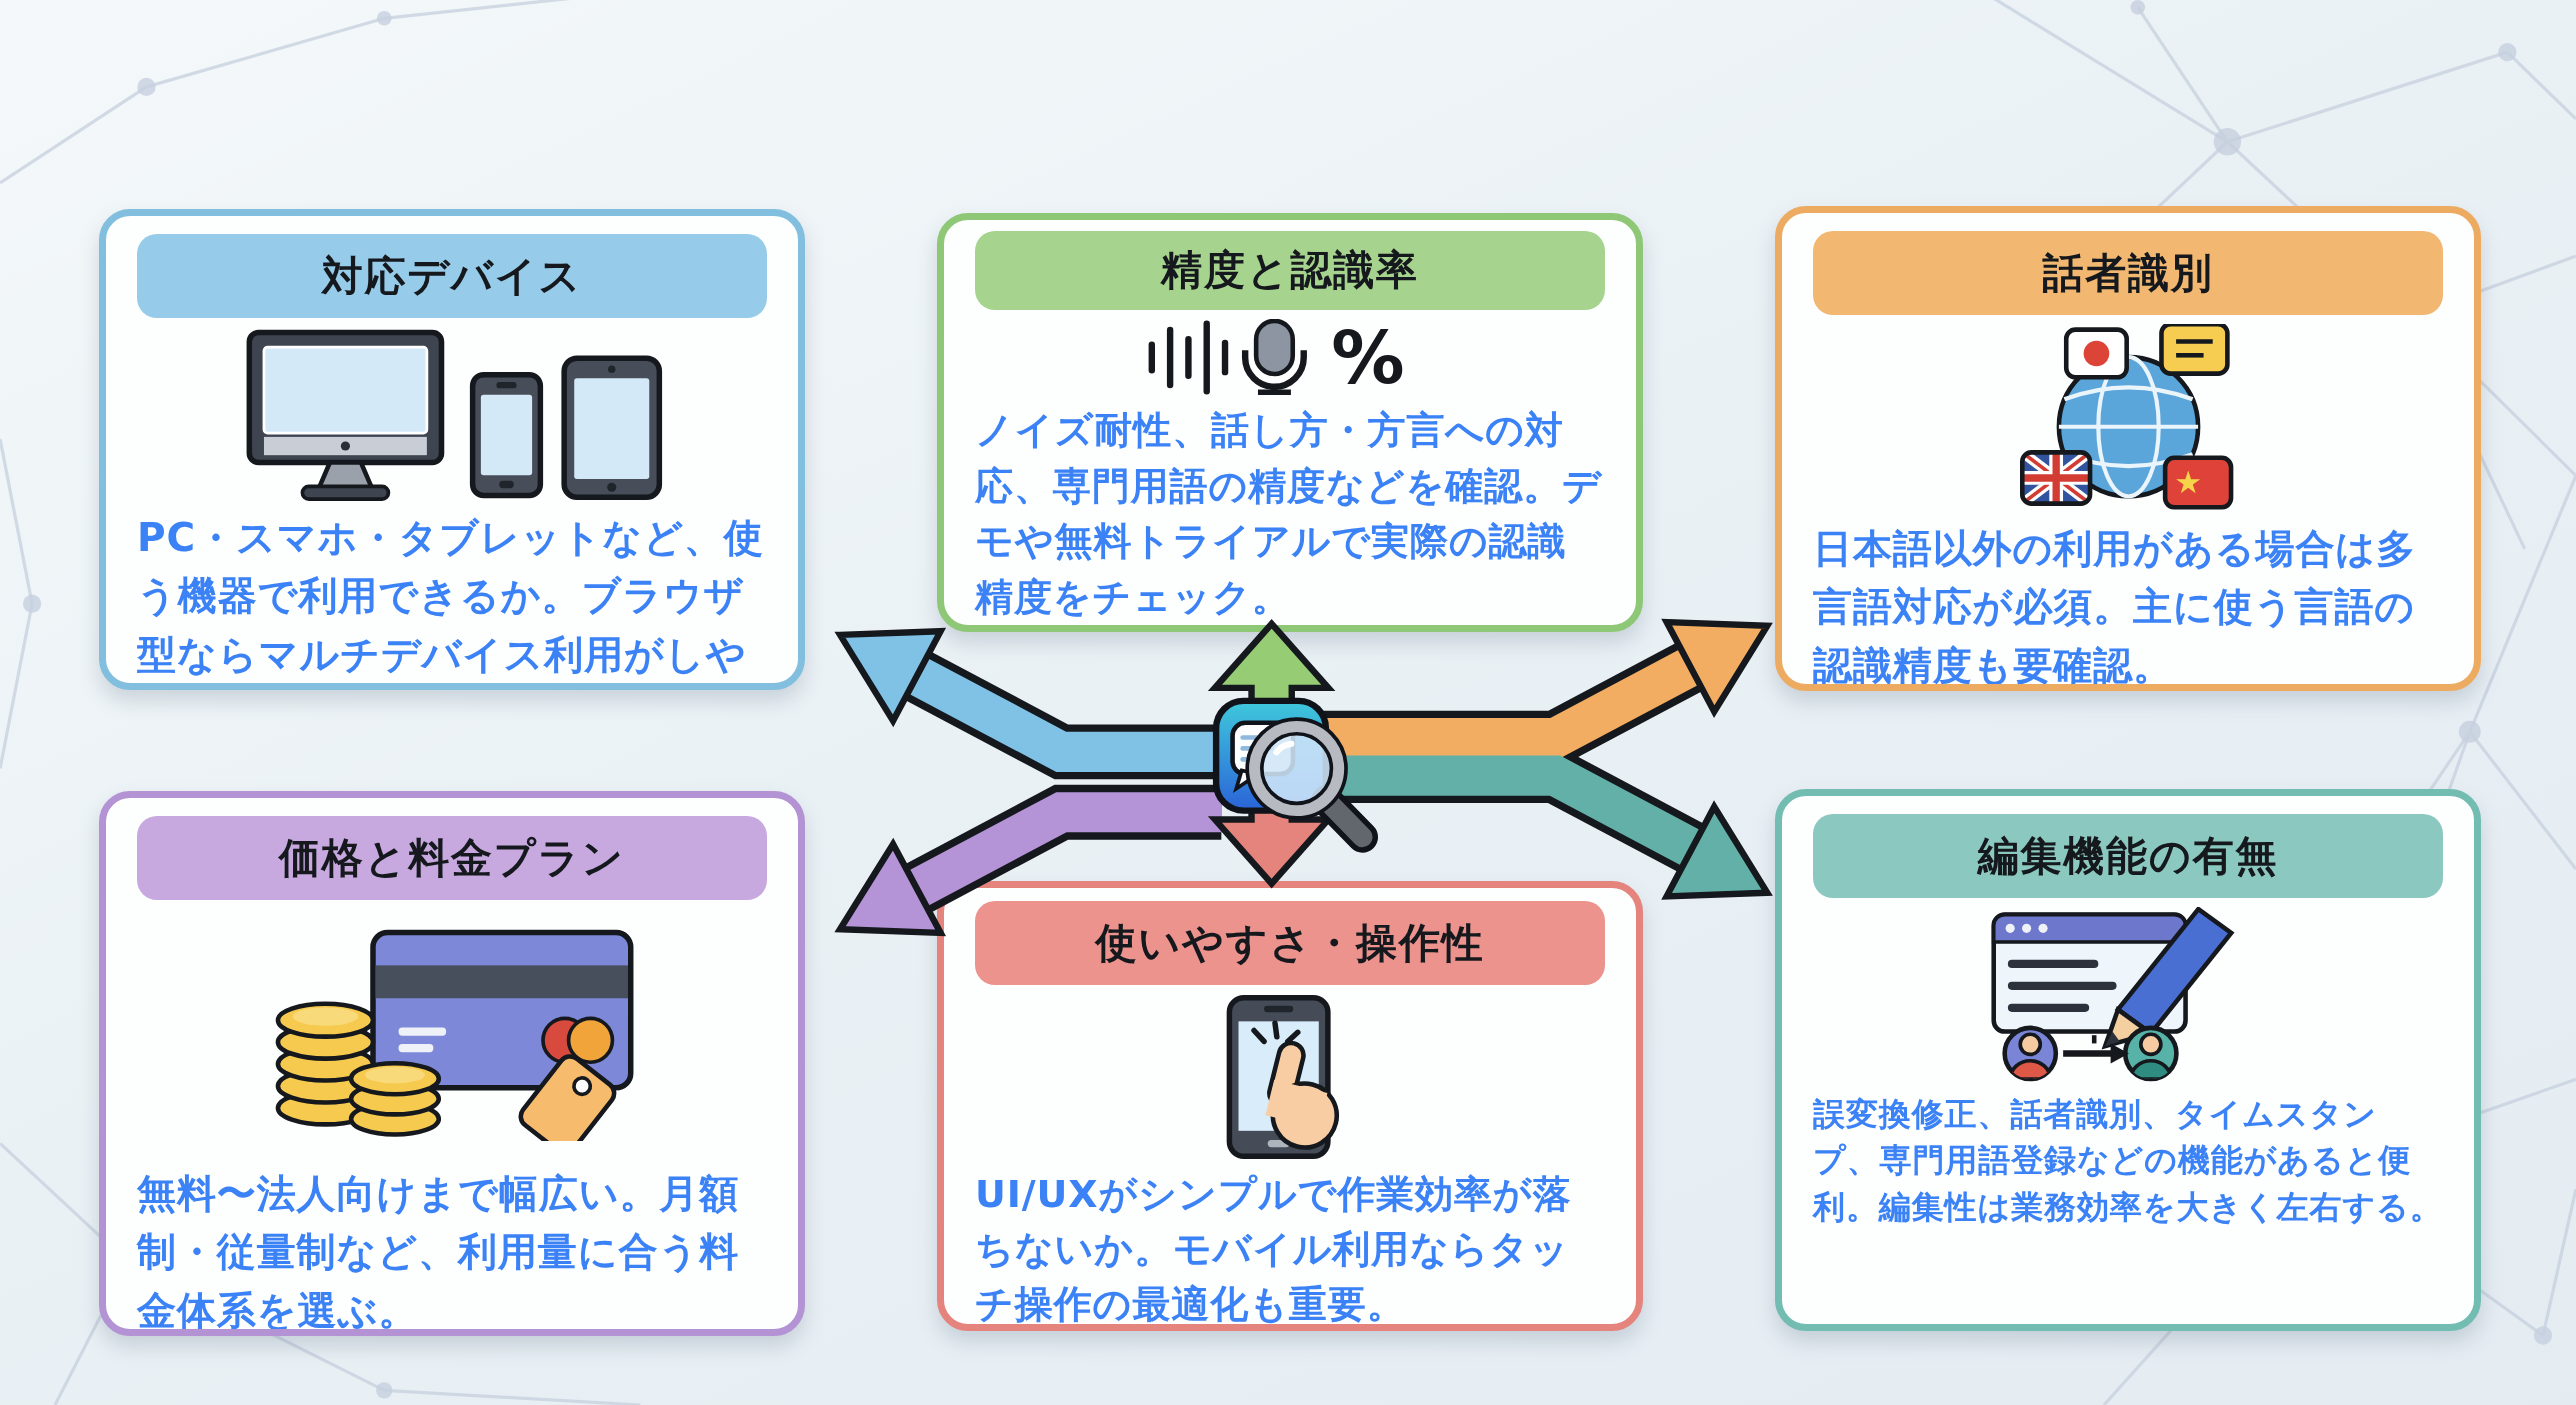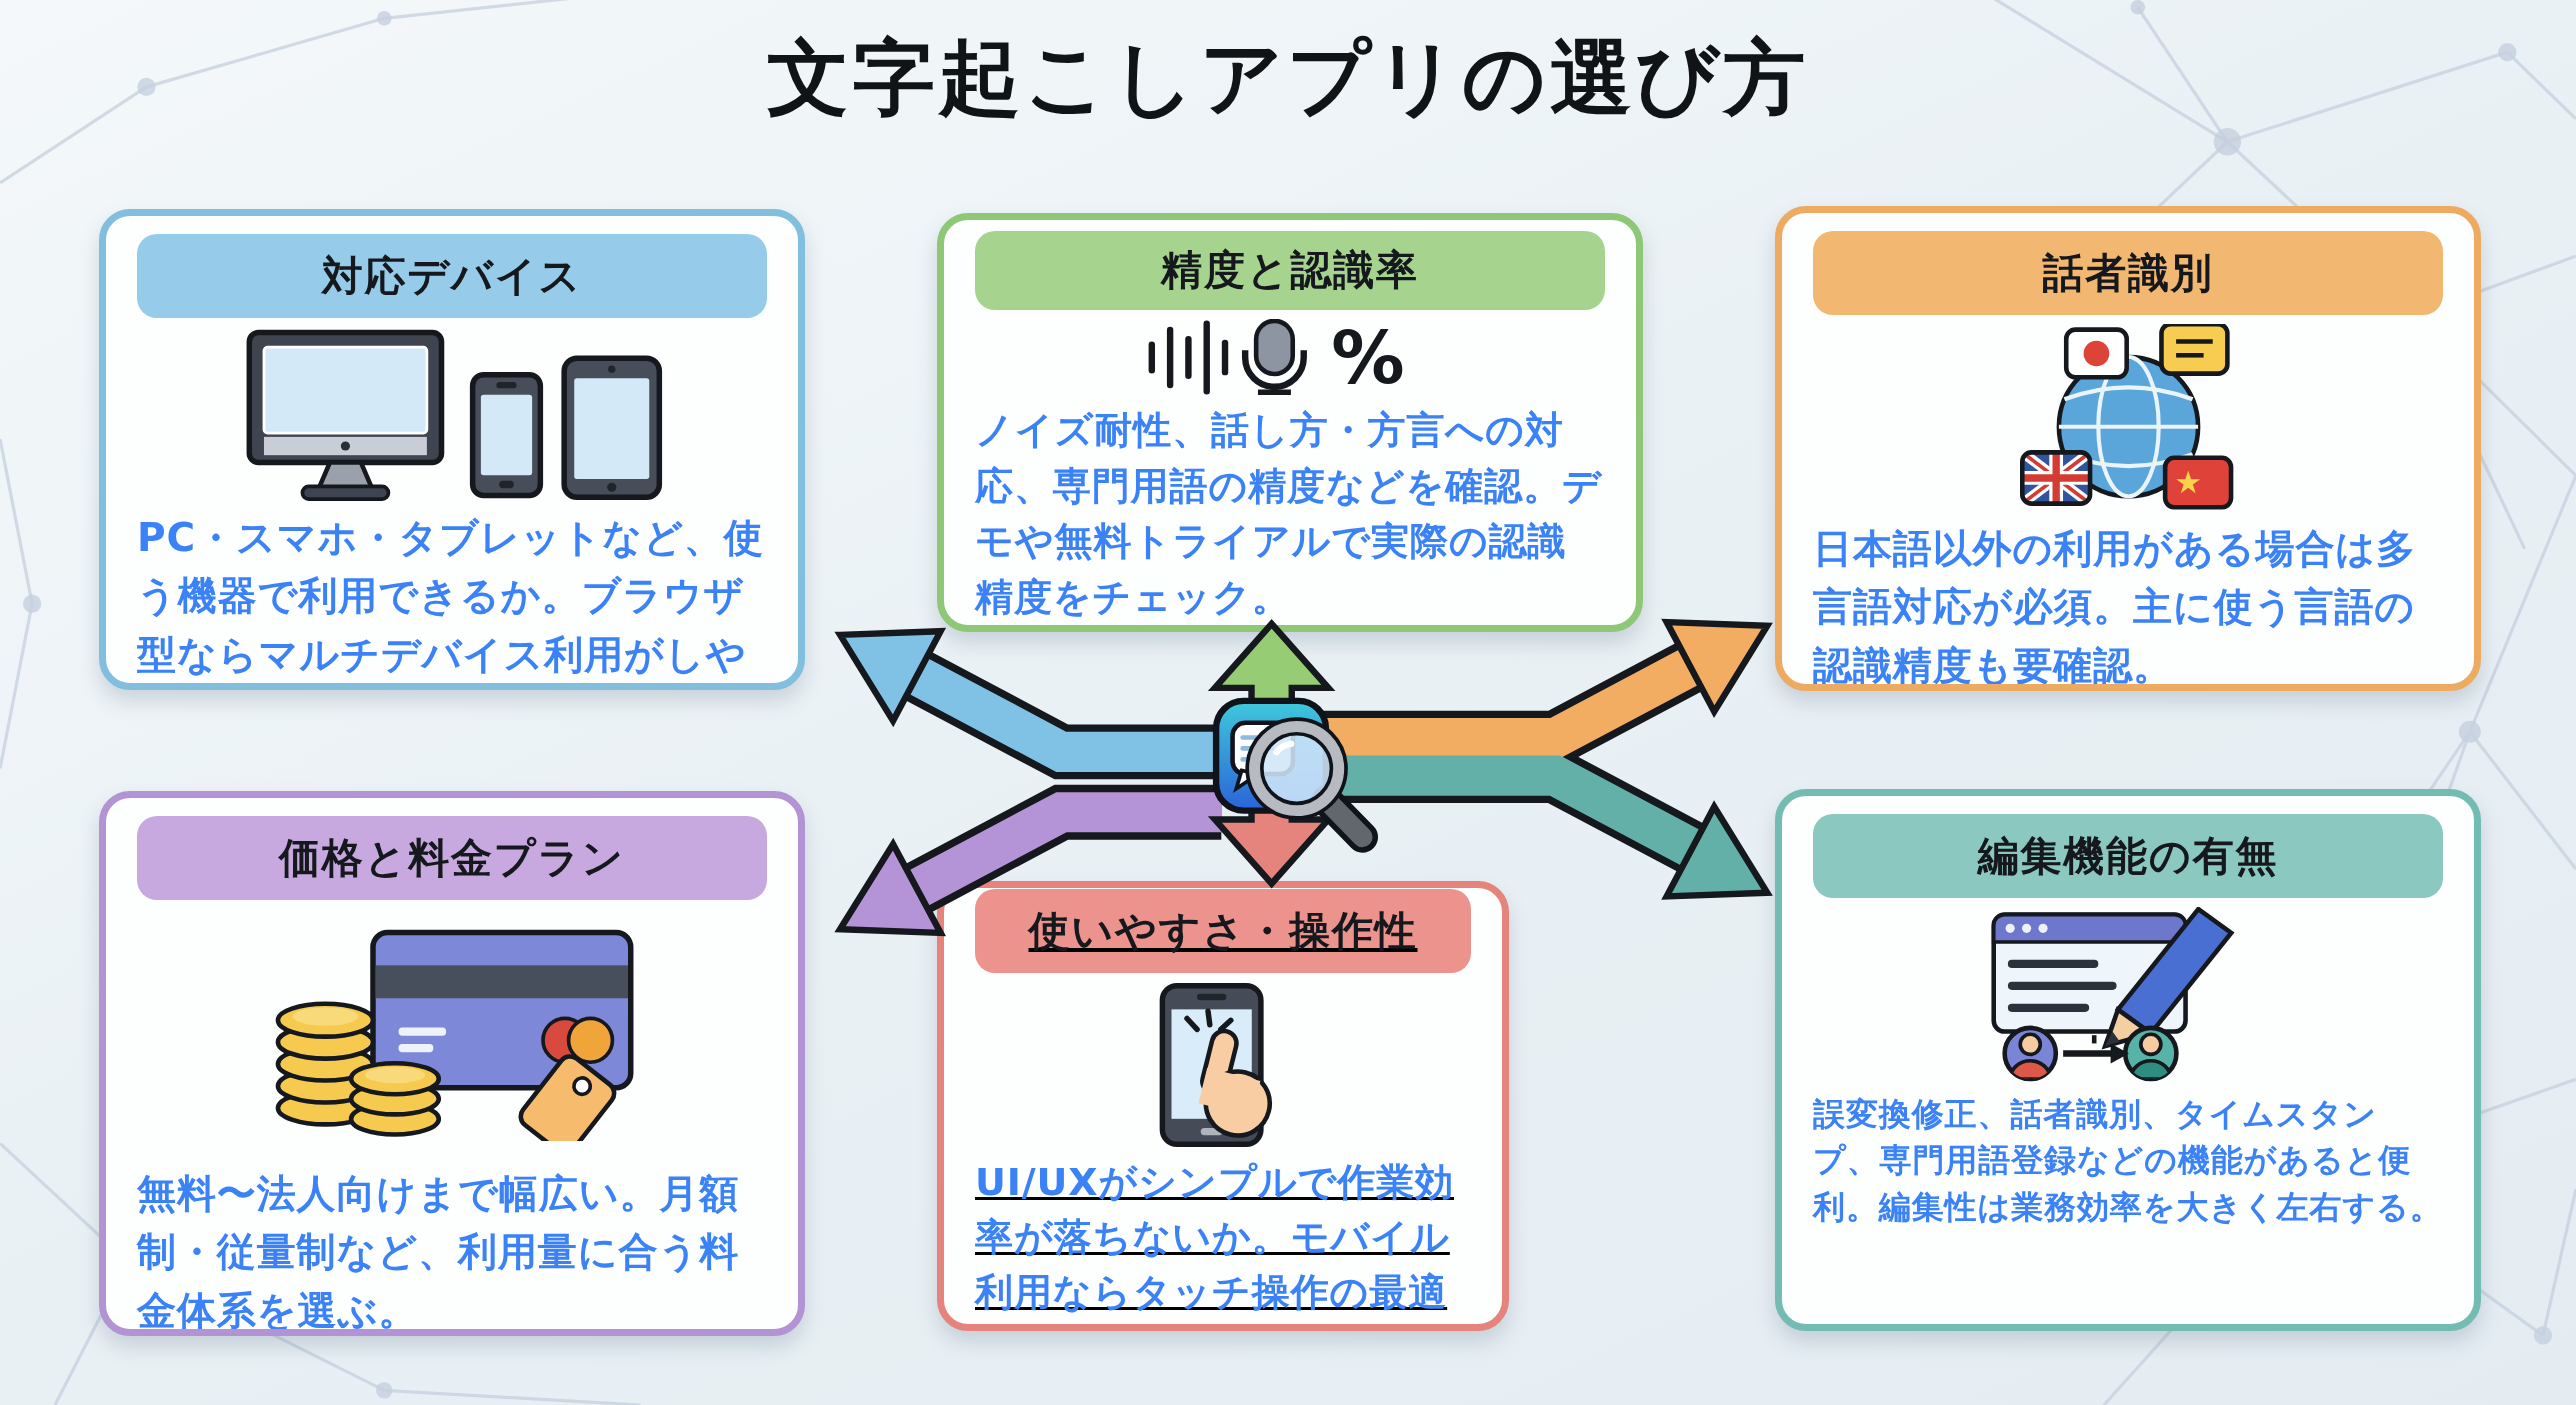--- a/index.html
+++ b/index.html
@@ -34,21 +34,21 @@
   .card-body{
     margin:1.8px 0 0;width:100%;font-size:39px;font-weight:bold;
     line-height:1.5;color:#3b82f6;letter-spacing:0.9px;text-align:left;
   }
   .c-devices  {left:99px; top:209px; width:706px;height:481px;}
   .c-accuracy {left:937px;top:213px; width:706px;height:419px;padding-top:11px;}
   .c-accuracy .card-header{height:79px;}
   .c-accuracy .card-body{font-size:38px;line-height:1.46;}
   .c-languages{left:1775px;top:206px; width:706px;height:485px;}
   .c-pricing  {left:99px; top:791px; width:706px;height:545px;gap:16px;}
-  .c-usability{left:937px;top:881px; width:572px;height:450px;padding-top:1px;text-decoration:underline;}
+  .c-usability{left:937px;top:881px; width:706px;height:450px;padding-top:13px;}
   .c-usability .card-body{font-size:38px;line-height:1.44;}
   .c-editing  {left:1775px;top:789px; width:706px;height:542px;}
   .c-editing .card-body{font-size:32px;line-height:1.46;}
   .arrows{position:absolute;left:787px;top:576px;z-index:4;}
   .hub{position:absolute;left:1185px;top:675px;z-index:5;}
 </style>
 </head>
 <body>
 
 <div class="canvas">
@@ -93,21 +93,20 @@
         <circle cx="2530" cy="1280" r="14"></circle>
       <circle cx="2780" cy="1460" r="10"></circle>
         <circle cx="140" cy="1380" r="14"></circle>
       <circle cx="420" cy="1520" r="9"></circle>
         <circle cx="35" cy="660" r="10"></circle>
       <circle cx="160" cy="95" r="10"></circle>
         <circle cx="420" cy="20" r="8"></circle>
     </g>
   </svg>
 
-  <div class="page-title">文字起こしアプリの選び方</div>
 
   <div class="card c-devices" style="--border: #82bede; --header: #96cbe9;">
     <div class="card-header">
       <span>対応デバイス</span>
     </div>
     <div class="card-icon">
       <svg width="421" height="174" viewBox="0 0 460 190">
         <rect x="8" y="6" width="210" height="142" rx="10" fill="#3e4450" stroke="#15181d" stroke-width="6"></rect>
         <rect x="24" y="22" width="178" height="94" rx="4" fill="#d3e9f8" stroke="#ffffff" stroke-width="3"></rect>
         <rect x="24" y="120" width="178" height="20" fill="#c9ced6"></rect>

